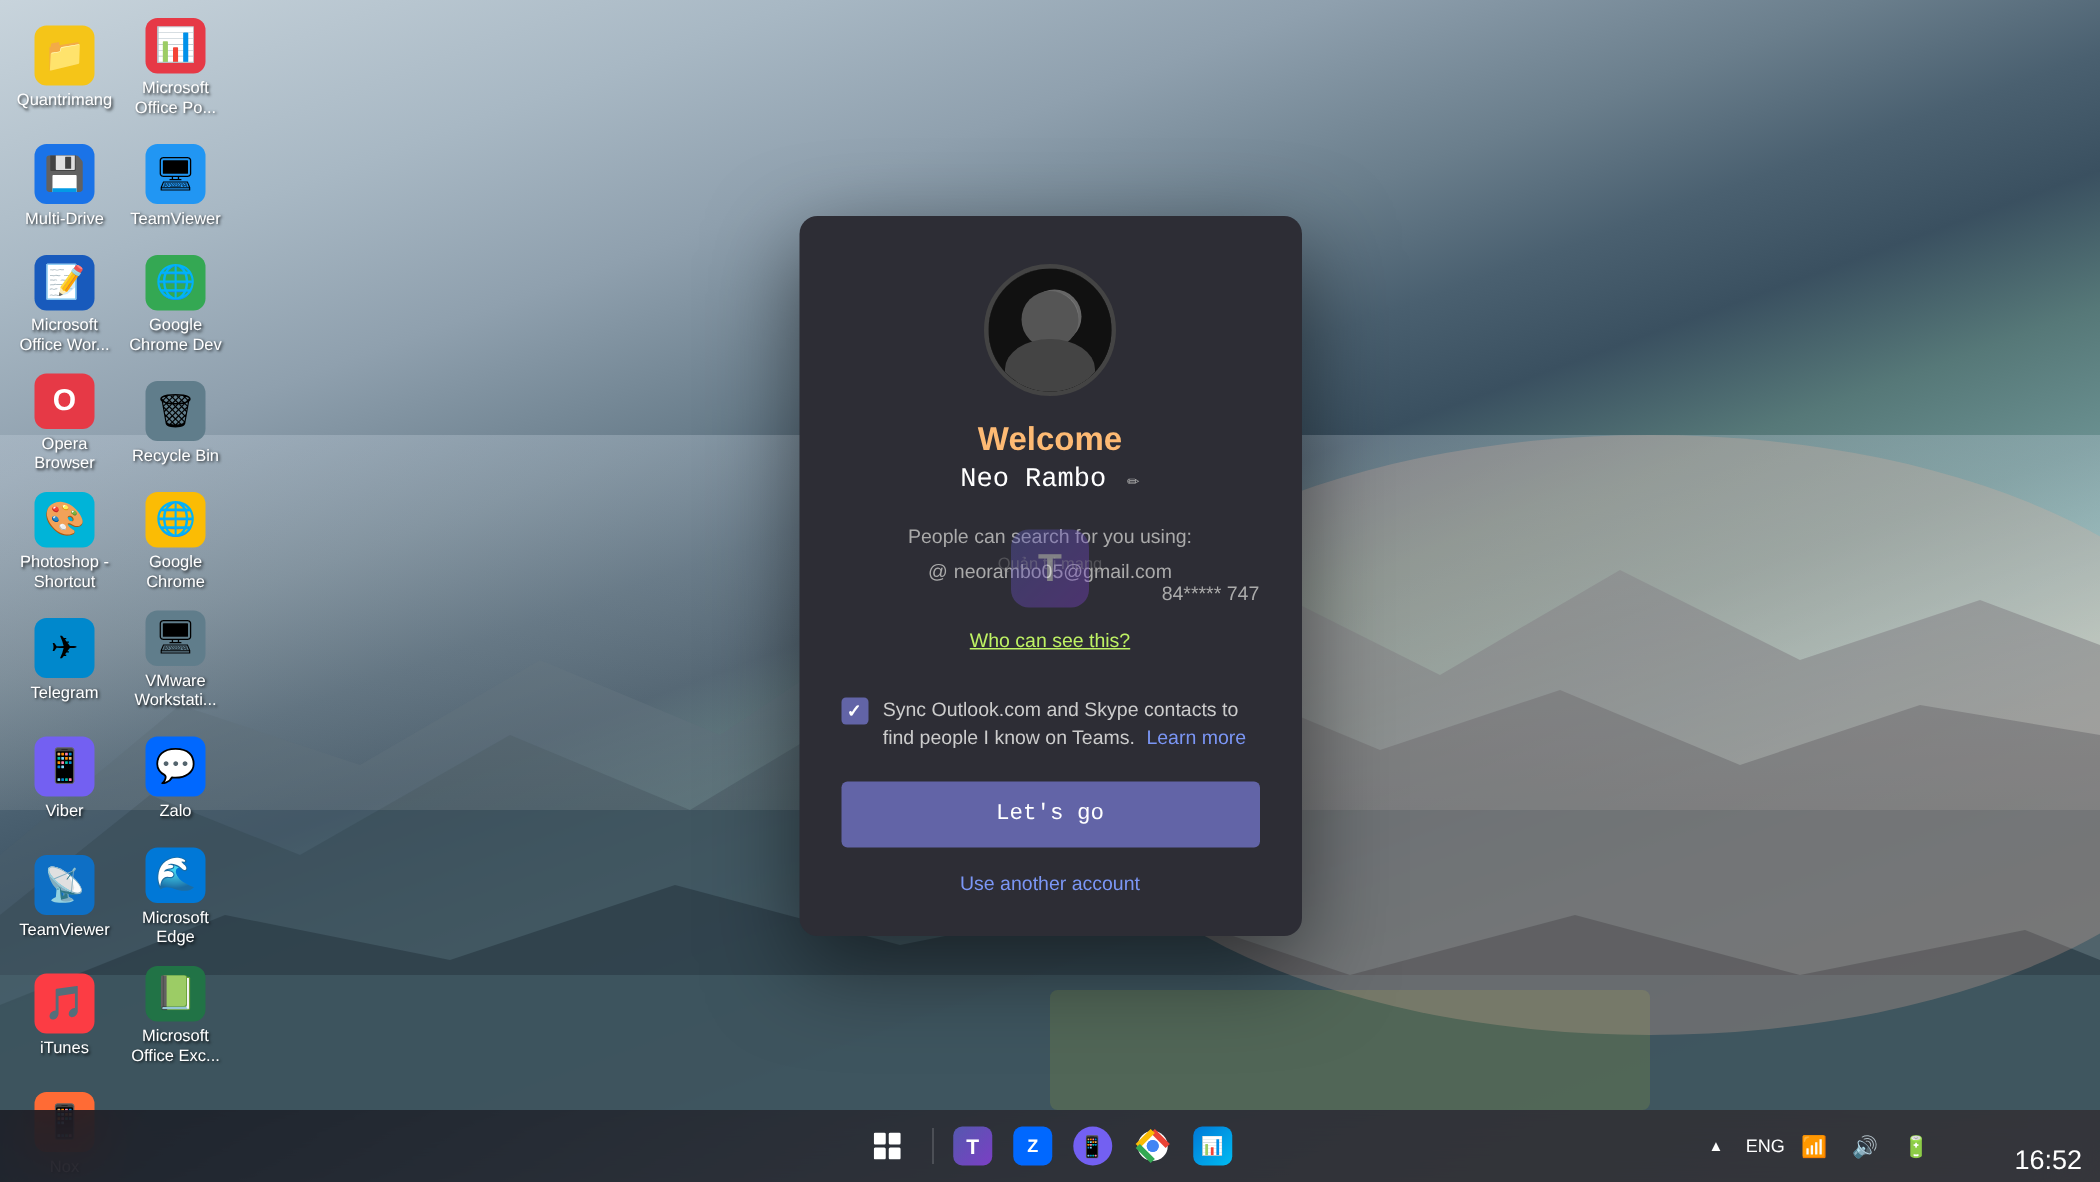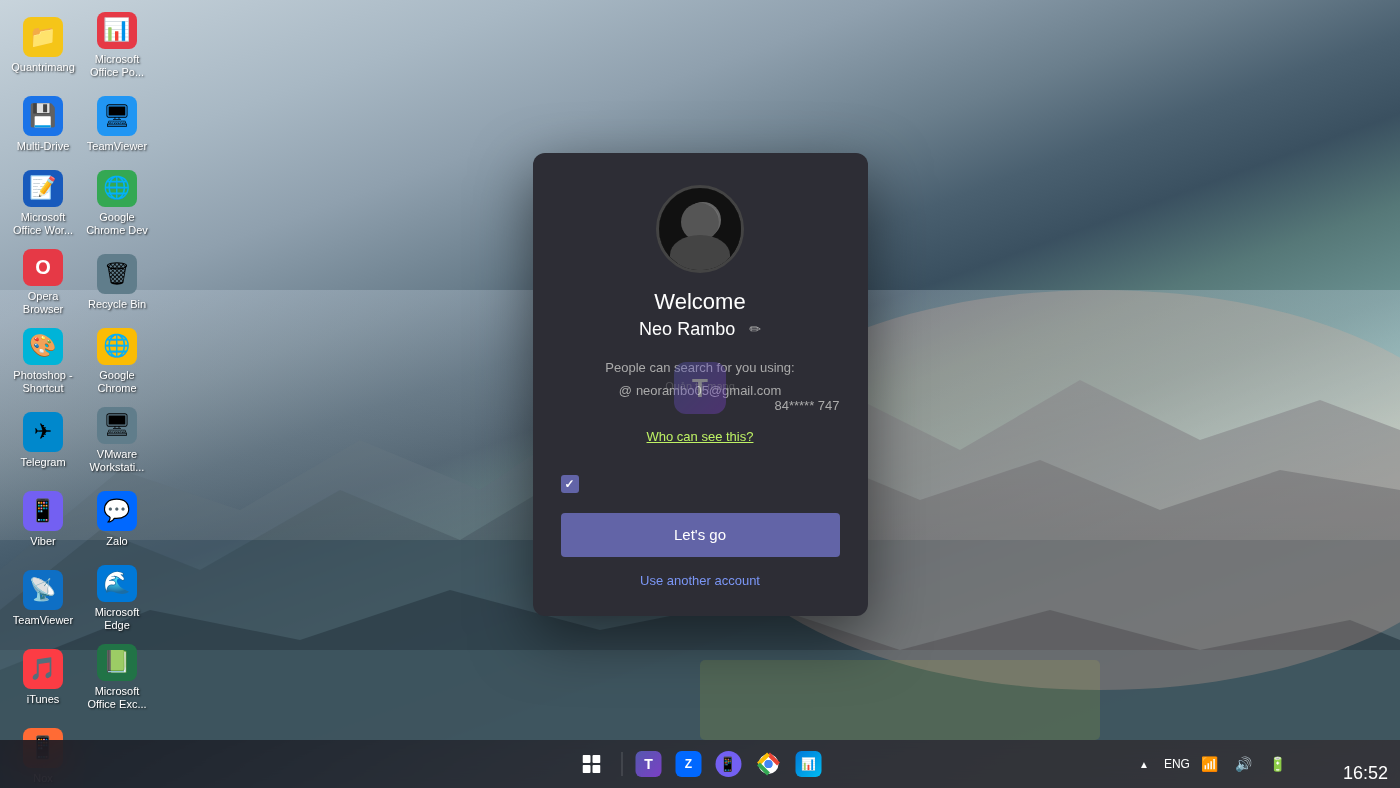--- a/index.html
+++ b/index.html
@@ -214,31 +214,32 @@
       bottom: -5px;
       left: 50%;
       transform: translateX(-50%);
       width: 60px;
       height: 40px;
       border-radius: 50% 50% 0 0;
       background: #444;
     }
 
     .welcome-title {
-      color: #ffffff;
+      color: #fdba74;
       font-size: 22px;
-      font-weight: 400;
+      font-weight: 700;
       margin-bottom: 4px;
     }
 
     .user-name-row {
       display: flex;
       align-items: center;
       gap: 14px;
       margin-bottom: 20px;
+      font-family: Liberation Mono, monospace;
     }
 
     .user-name {
       color: white;
       font-size: 18px;
       font-weight: 500;
     }
 
     .edit-icon {
       color: #aaa;
@@ -324,20 +325,21 @@
       width: 100%;
       height: 44px;
       background: #6264a7;
       color: white;
       border: none;
       border-radius: 4px;
       font-size: 15px;
       font-weight: 500;
       cursor: pointer;
       margin-bottom: 16px;
+      font-family: Liberation Mono, monospace;
     }
 
     .use-another {
       color: #7b96f5;
       font-size: 13px;
       cursor: pointer;
       background: none;
       border: none;
     }
 
@@ -531,20 +533,24 @@
           <div style="width:52px;height:52px;background:linear-gradient(135deg,#5558af,#7b3fc4);border-radius:12px;display:flex;align-items:center;justify-content:center;color:white;font-size:26px;font-weight:700;">T</div>
         </div>
 
         <div style="position:absolute;top:20px;left:50%;transform:translateX(-50%);opacity:0.35;white-space:nowrap;pointer-events:none;color:#999;font-size:11px;">Quản trị mạng</div>
       </div>
 
       <a class="who-can-see" href="#">Who can see this?</a>
 
       <div class="checkbox-row">
         <div class="checkbox-custom"></div>
+        <div class="checkbox-text">
+          <span>Sync Outlook.com and Skype contacts to find people I know on Teams.</span>
+          <a href="#" style="color:#7b96f5;text-decoration:none;margin-left:4px;">Learn more</a>
+        </div>
       </div>
 
       <button class="lets-go-btn">Let's go</button>
 
       <button class="use-another">Use another account</button>
 
     </div>
   </div>
 
 

